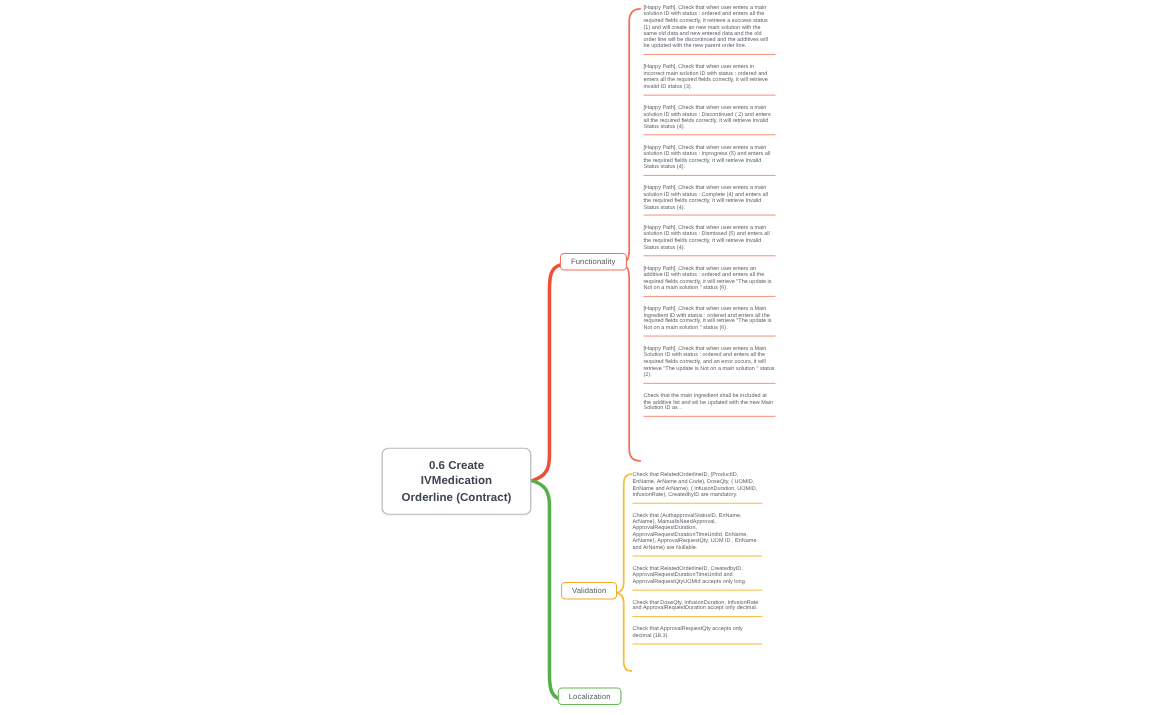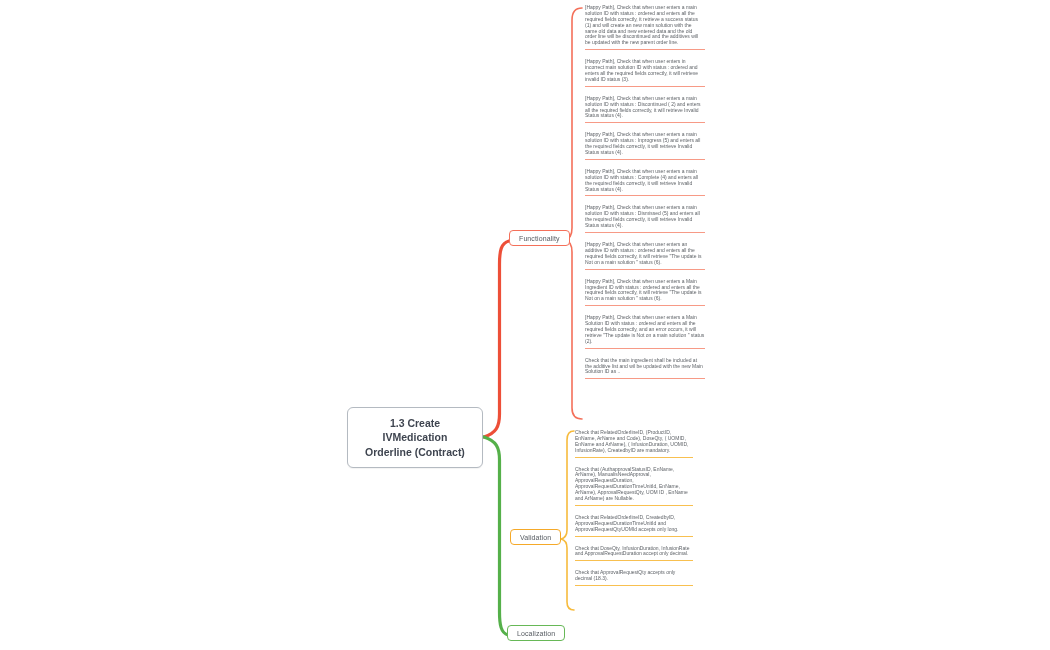--- a/index.html
+++ b/index.html
@@ -44,21 +44,21 @@
 
 <div id="canvas">
 
   <svg id="connector-layer" width="1050" height="650" viewBox="0 0 1050 650">
     <path stroke-width="3.2" d="M 484 437 C 496 433 499.5 427 499.5 414 L 499.5 264 C 499.5 251 501 243 509 241" stroke="#ed4f38"></path>
     <path stroke-width="3.2" d="M 484 437 C 496 441 499.5 447 499.5 460 L 499.5 612 C 499.5 625 501 633 508 635" stroke="#55b04a"></path>
     <path stroke-width="1.6" d="M 582 8 C 575 8 572 12 572 20 L 572 228 C 572 235 570 239 565 240 C 570 241 572 245 572 252 L 572 408 C 572 415 575 419 582 419" stroke="#f4705a"></path>
     <path stroke-width="1.6" d="M 574 431 C 569 431 567 434 567 440 L 567 530 C 567 535 565 538 561 539 C 565 540 567 543 567 548 L 567 602 C 567 607 569 610 574 610" stroke="#f7bb3d"></path>
   </svg>
 
-  <div class="central">1.3 Create IVMedication Orderline (Contract)</div>
+  <div class="central">0.6 Create IVMedication Orderline (Contract)</div>
 
   <div class="branch-label fn-label">Functionality</div>
   <div class="branch-label val-label">Validation</div>
   <div class="branch-label loc-label">Localization</div>
 
   <div class="leaf-col fn-col">
     <div class="leaf fn-item">[Happy Path], Check that when user enters a main solution ID with status : ordered and enters all the required fields correctly, it retrieve a success status (1) and  will create an new main solution with the same old data and new entered data  and the old order line will be discontinued and the additives will be updated with the new parent order line.</div>
     <div class="leaf fn-item">[Happy Path], Check that when user enters in incorrect main solution ID with status : ordered and enters all the required fields correctly, it will retrieve invalid ID status (3).</div>
     <div class="leaf fn-item">[Happy Path], Check that when user enters a main solution ID with status : Discontinued ( 2) and enters all the required fields correctly, it will retrieve Invalid Status status (4).</div>
     <div class="leaf fn-item">[Happy Path], Check that when user enters a main solution ID with status : Inprogress (5) and enters all the required fields correctly, it will retrieve Invalid Status status (4).</div>

